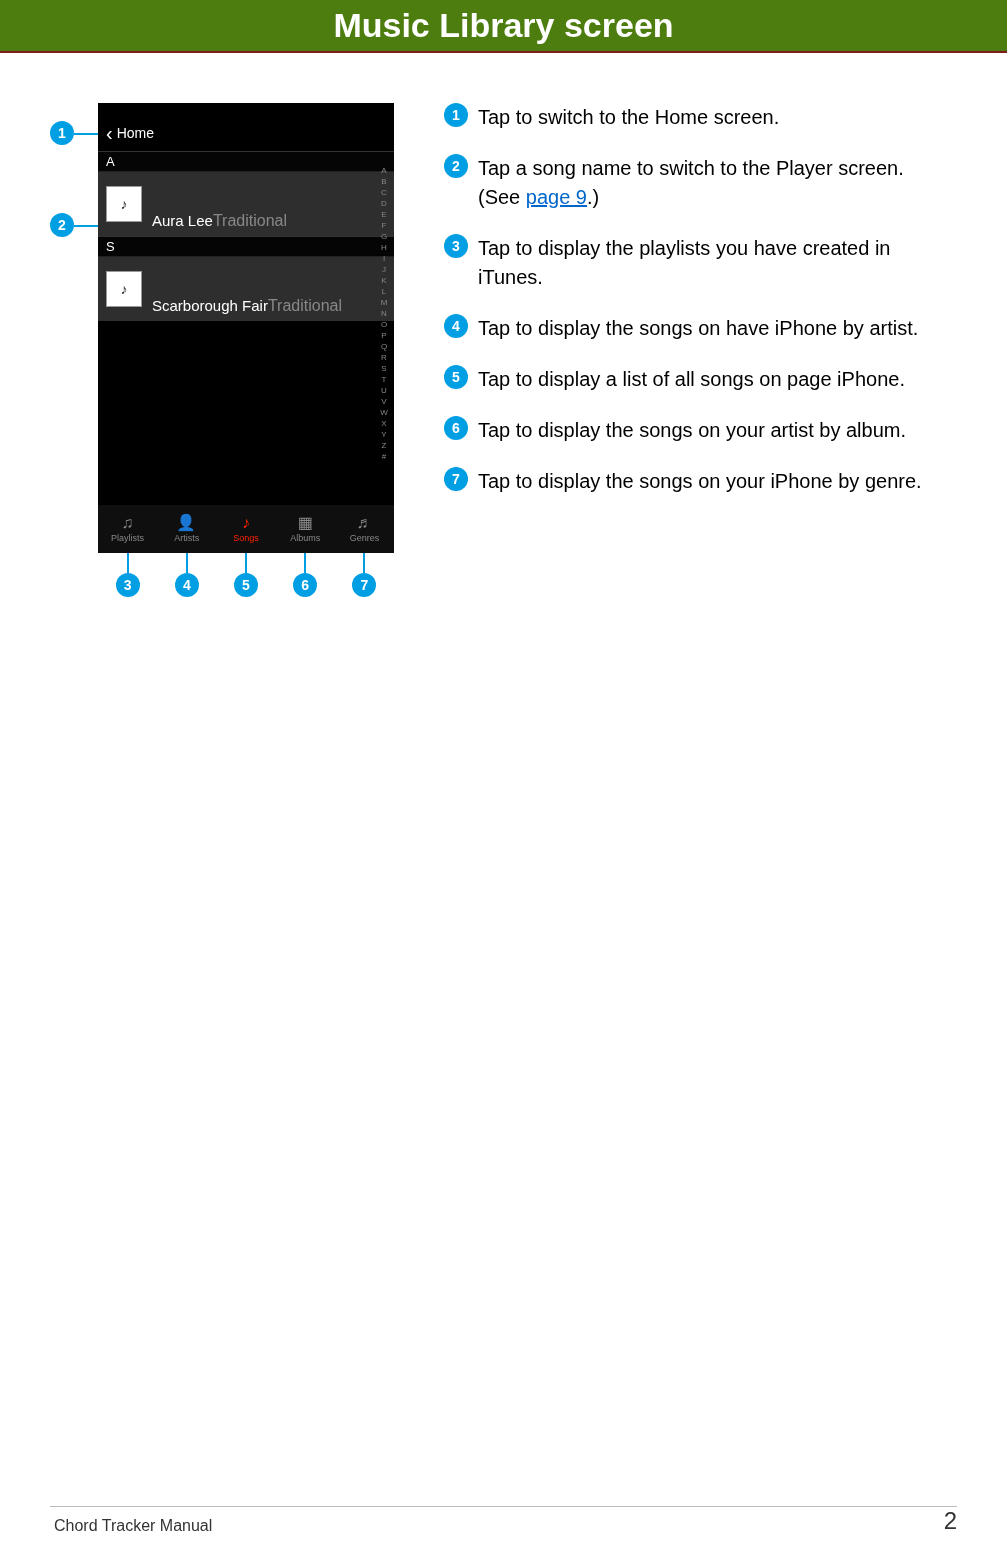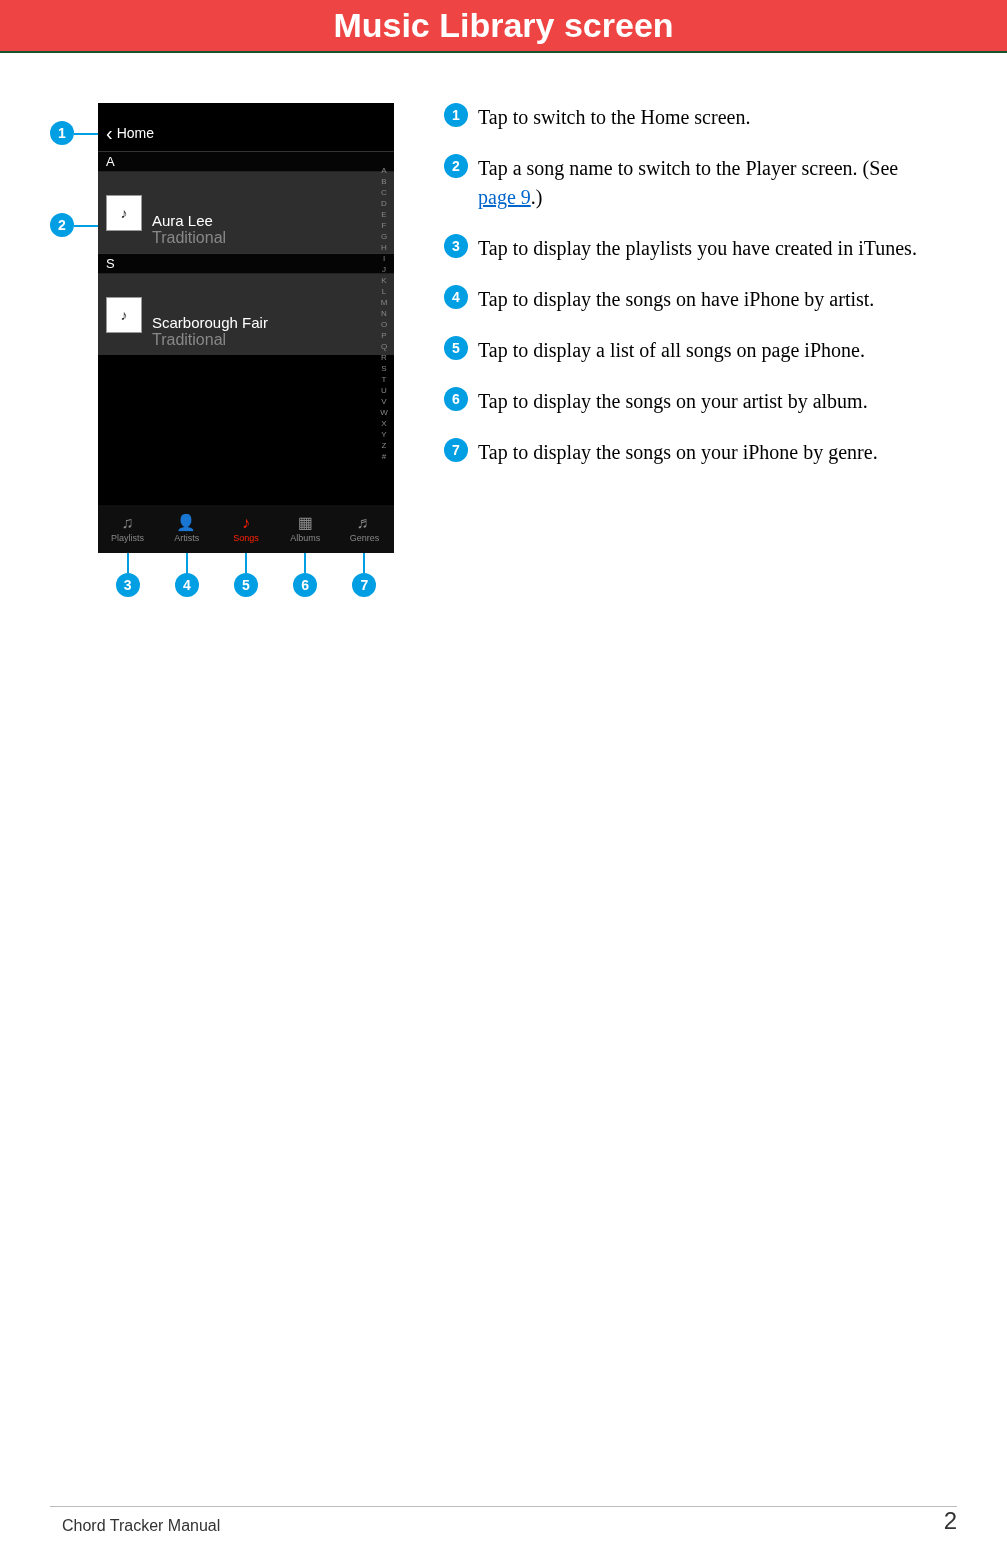--- a/index.html
+++ b/index.html
@@ -5,27 +5,27 @@
     * { box-sizing: border-box; margin: 0; padding: 0; }
     body {
       font-family: Arial, Helvetica, sans-serif;
       width: 1007px;
       height: 1565px;
       background: #fff;
       position: relative;
       color: #000;
     }
     .banner {
-      background: #ef4444;
+      background: #4d7c0f;
       color: #fff;
       text-align: center;
       font-size: 34px;
       font-weight: bold;
       padding: 6px 0;
-      border-bottom: 2px solid #14532d;
+      border-bottom: 2px solid #7f1d1d;
     }
     .content {
       display: flex;
       padding: 50px 50px 0 50px;
       gap: 50px;
     }
     .phone-col { position: relative; }
     .phone {
       width: 296px;
       height: 450px;
@@ -64,21 +64,21 @@
       width: 36px;
       height: 36px;
       background: #fff;
       border: 1px solid #999;
       display: flex;
       align-items: center;
       justify-content: center;
       font-size: 14px;
       color: #222;
     }
-    .song-info { display: flex; flex-direction: column; margin-top: 34px; }
+    .song-info { display: flex; flex-direction: row; margin-top: 34px; }
     .song-title { color: #fff; font-size: 15px; }
     .song-artist { color: #888; font-size: 16px; }
     .index-bar {
       position: absolute;
       right: 2px;
       top: 62px;
       width: 16px;
       display: flex;
       flex-direction: column;
       align-items: center;
@@ -147,26 +147,26 @@
       flex-direction: column;
       gap: 22px;
       max-width: 480px;
     }
     .desc-row {
       display: flex;
       gap: 10px;
       font-size: 20px;
       line-height: 1.45;
     }
-    .desc-text { flex: 1; color: #000; font-family: Liberation Serif, serif; }
+    .desc-text { flex: 1; color: #000; }
     .link { color: #0066cc; text-decoration: underline; }
     .footer {
       position: absolute;
       bottom: 30px;
-      left: 12px;
+      left: 4px;
       right: 0;
       padding: 0 50px;
       display: flex;
       justify-content: space-between;
       align-items: flex-end;
       font-size: 16px;
       color: #333;
     }
     .footer-rule {
       position: absolute;

